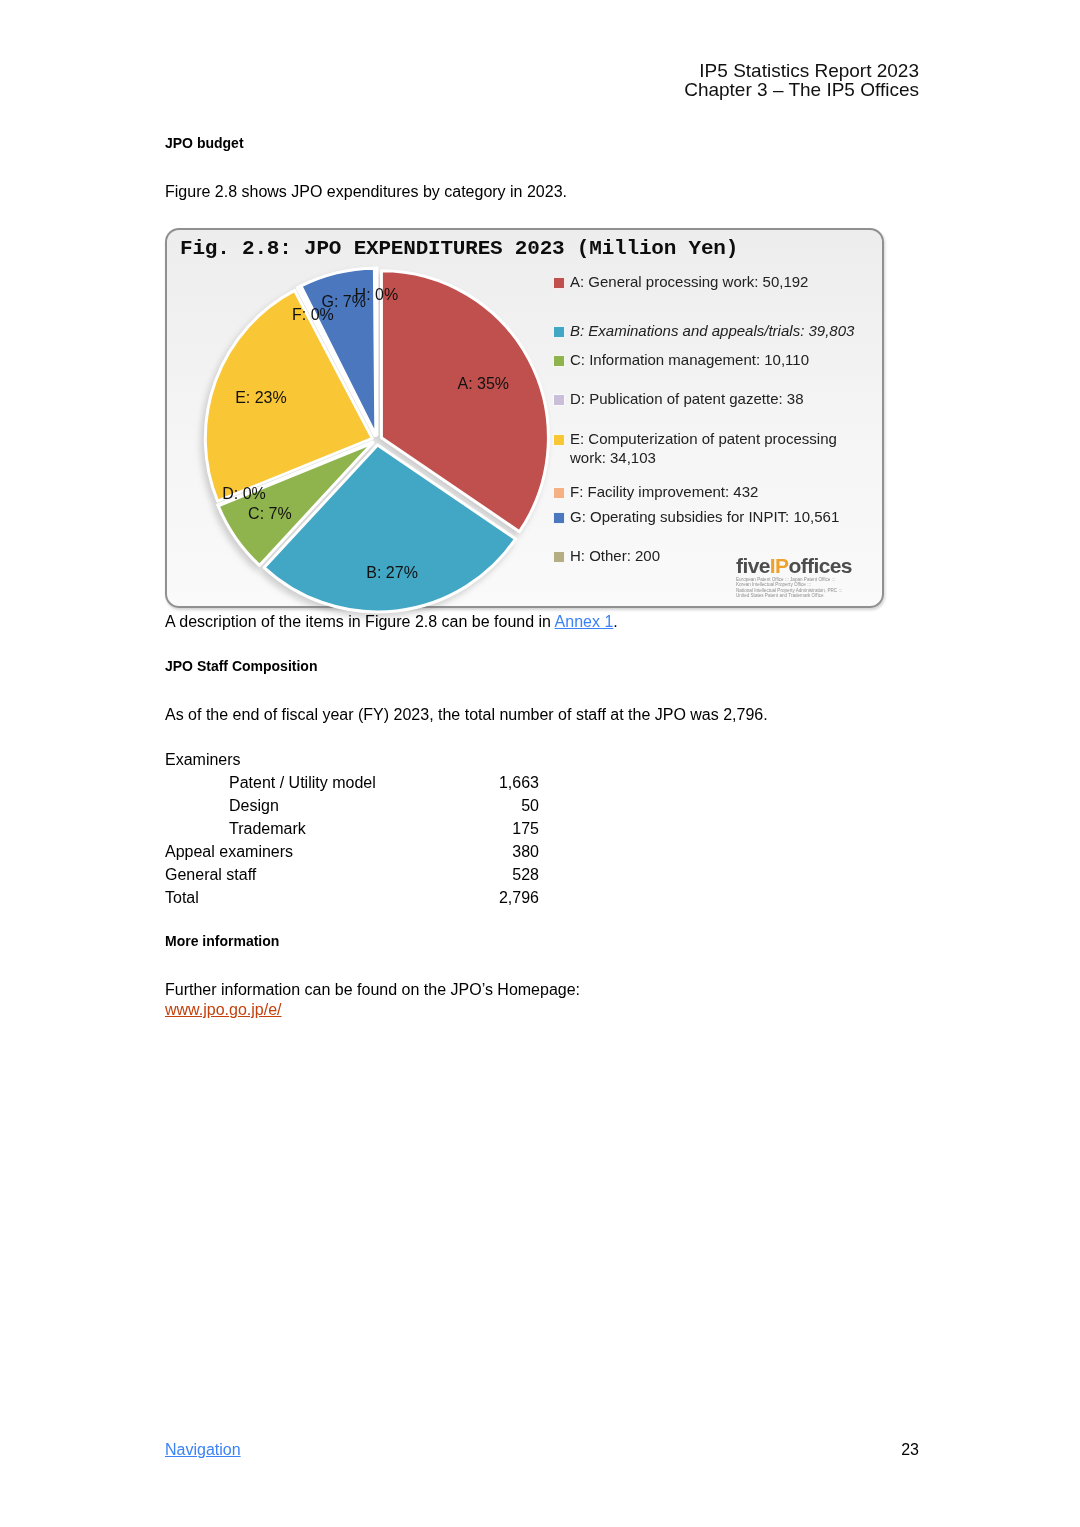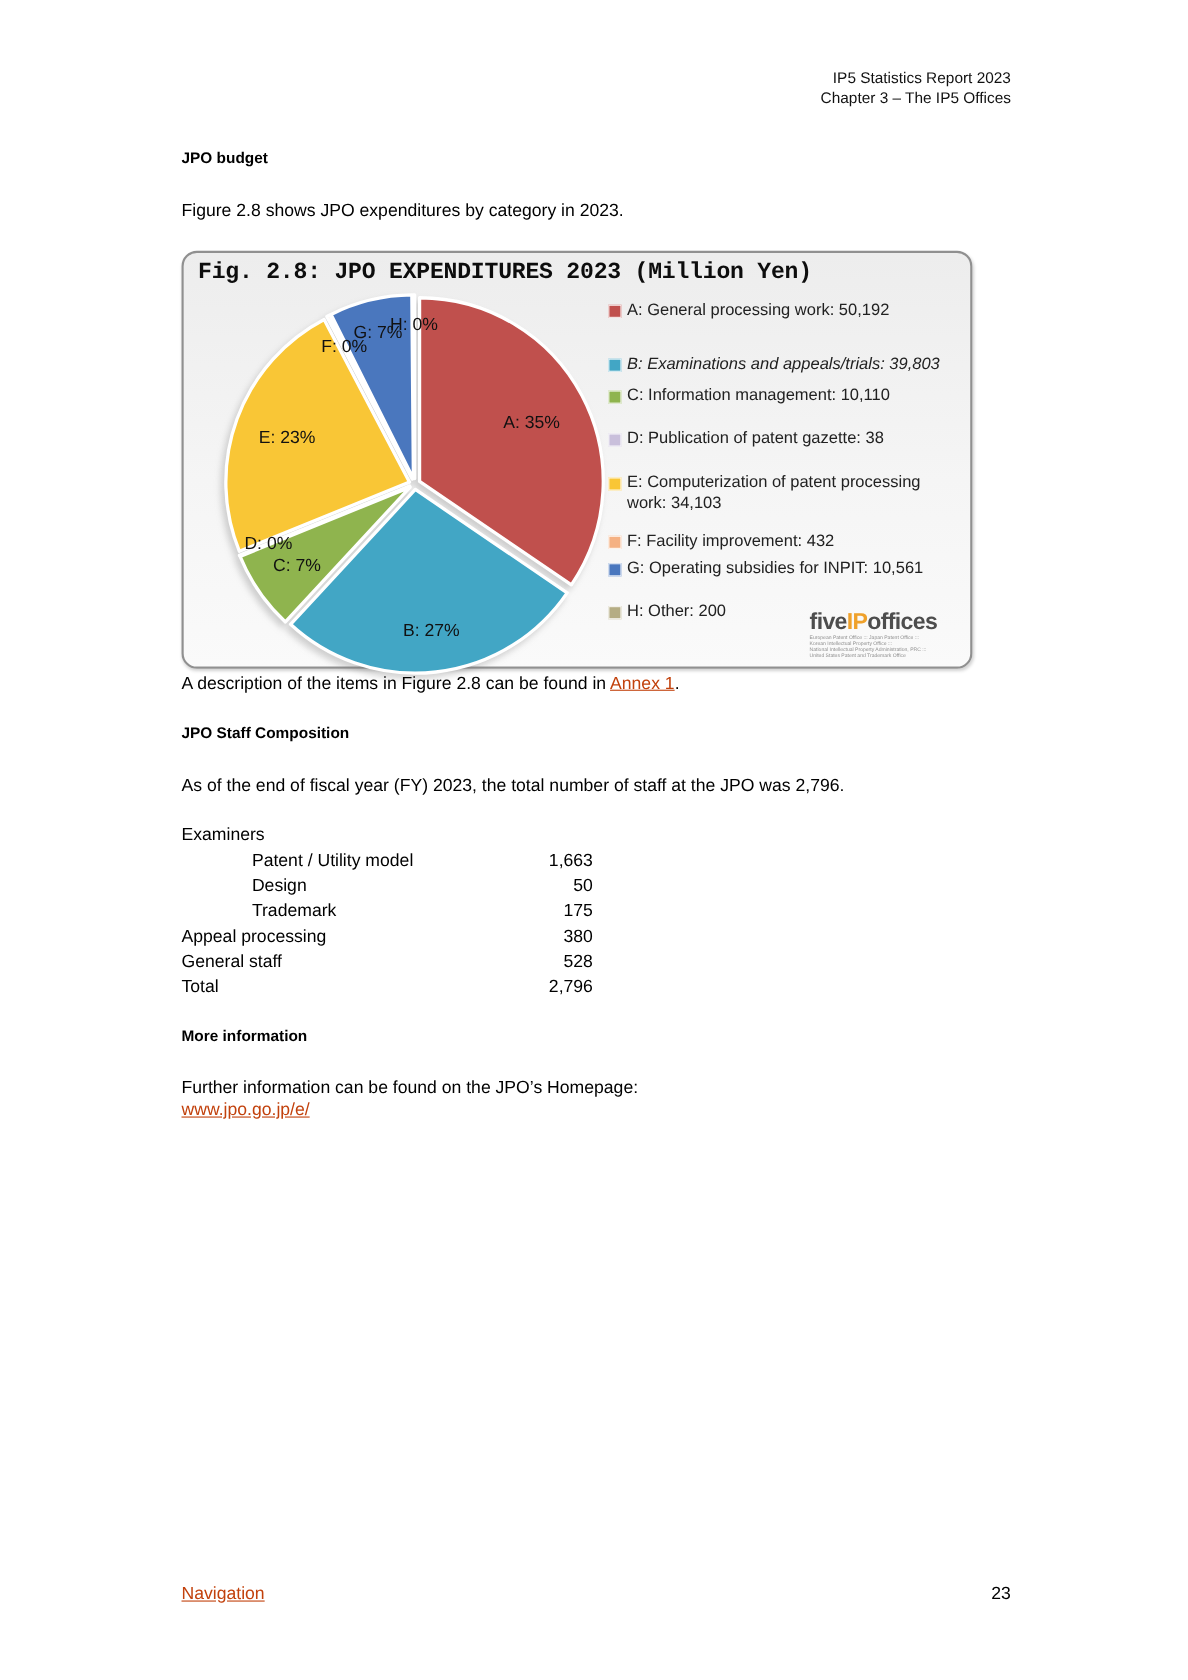--- a/index.html
+++ b/index.html
@@ -1,21 +1,21 @@
 <!DOCTYPE html>
 <html><head>
 <meta charset="utf-8">
 <style>
   html,body{margin:0;padding:0;}
   body{
     width:1080px;height:1527px;background:#ffffff;position:relative;
     font-family:"Liberation Sans", sans-serif;color:#000;
   }
   .abs{position:absolute;}
-  .page-header{top:61px;right:161px;text-align:right;font-size:14px;line-height:19px;color:#111;}
+  .page-header{top:61px;right:161px;text-align:right;font-size:19px;line-height:19px;color:#111;}
   .h-bold{font-weight:bold;font-size:14px;}
   .body-text{font-size:16px;line-height:20px;}
   .heading-budget{left:165px;top:135px;}
   .intro-budget{left:165px;top:182px;}
 
   .figure-box{
     left:165px;top:228px;width:719px;height:380px;box-sizing:border-box;
     border:2px solid #909090;border-radius:14px;
     background:linear-gradient(180deg,#EDEDED 0%,#F5F5F5 55%,#FAFAFA 100%);
     box-shadow:1px 2px 3px rgba(0,0,0,0.18);
@@ -28,21 +28,21 @@
   .legend{left:386px;top:28px;width:313px;height:340px;}
   .legend-item{position:absolute;left:0;padding-left:17px;font-size:15px;line-height:19px;color:#212121;width:296px;}
   .legend-swatch{position:absolute;left:0;top:5px;width:10px;height:10px;border:1px solid rgba(255,255,255,0.9);}
 
   .logo{right:12px;bottom:7px;width:134px;}
   .logo-text{font-size:21px;font-weight:bold;color:#4d4d4d;letter-spacing:-0.6px;line-height:22px;}
   .logo-text .ip{color:#EFA12B;}
   .logo-sub{font-size:4.6px;line-height:5.6px;color:#8f8f8f;white-space:nowrap;}
 
   .desc-line{left:165px;top:612px;}
-  .link-black{color:#c2410c;text-decoration:underline;cursor:pointer;text-align:center;}
+  .link-black{color:#3b82f6;text-decoration:underline;cursor:pointer;text-align:center;}
   .link-blue{color:#c2410c;text-decoration:underline;cursor:pointer;}
 
   .heading-staff{left:165px;top:658px;}
   .intro-staff{left:165px;top:705px;}
 
   .staff-table{left:165px;top:748px;width:374px;font-size:16px;line-height:23px;}
   .staff-row{display:flex;}
   .staff-label.ind1{padding-left:64px;}
   .staff-value{margin-left:auto;text-align:right;}
 
@@ -127,21 +127,21 @@
     </div>
     <div class="staff-row">
       <span class="staff-label ind1">Design</span>
       <span class="staff-value">50</span>
     </div>
     <div class="staff-row">
       <span class="staff-label ind1">Trademark</span>
       <span class="staff-value">175</span>
     </div>
     <div class="staff-row">
-      <span class="staff-label">Appeal processing</span>
+      <span class="staff-label">Appeal examiners</span>
       <span class="staff-value">380</span>
     </div>
     <div class="staff-row">
       <span class="staff-label">General staff</span>
       <span class="staff-value">528</span>
     </div>
     <div class="staff-row">
       <span class="staff-label">Total</span>
       <span class="staff-value">2,796</span>
     </div>

